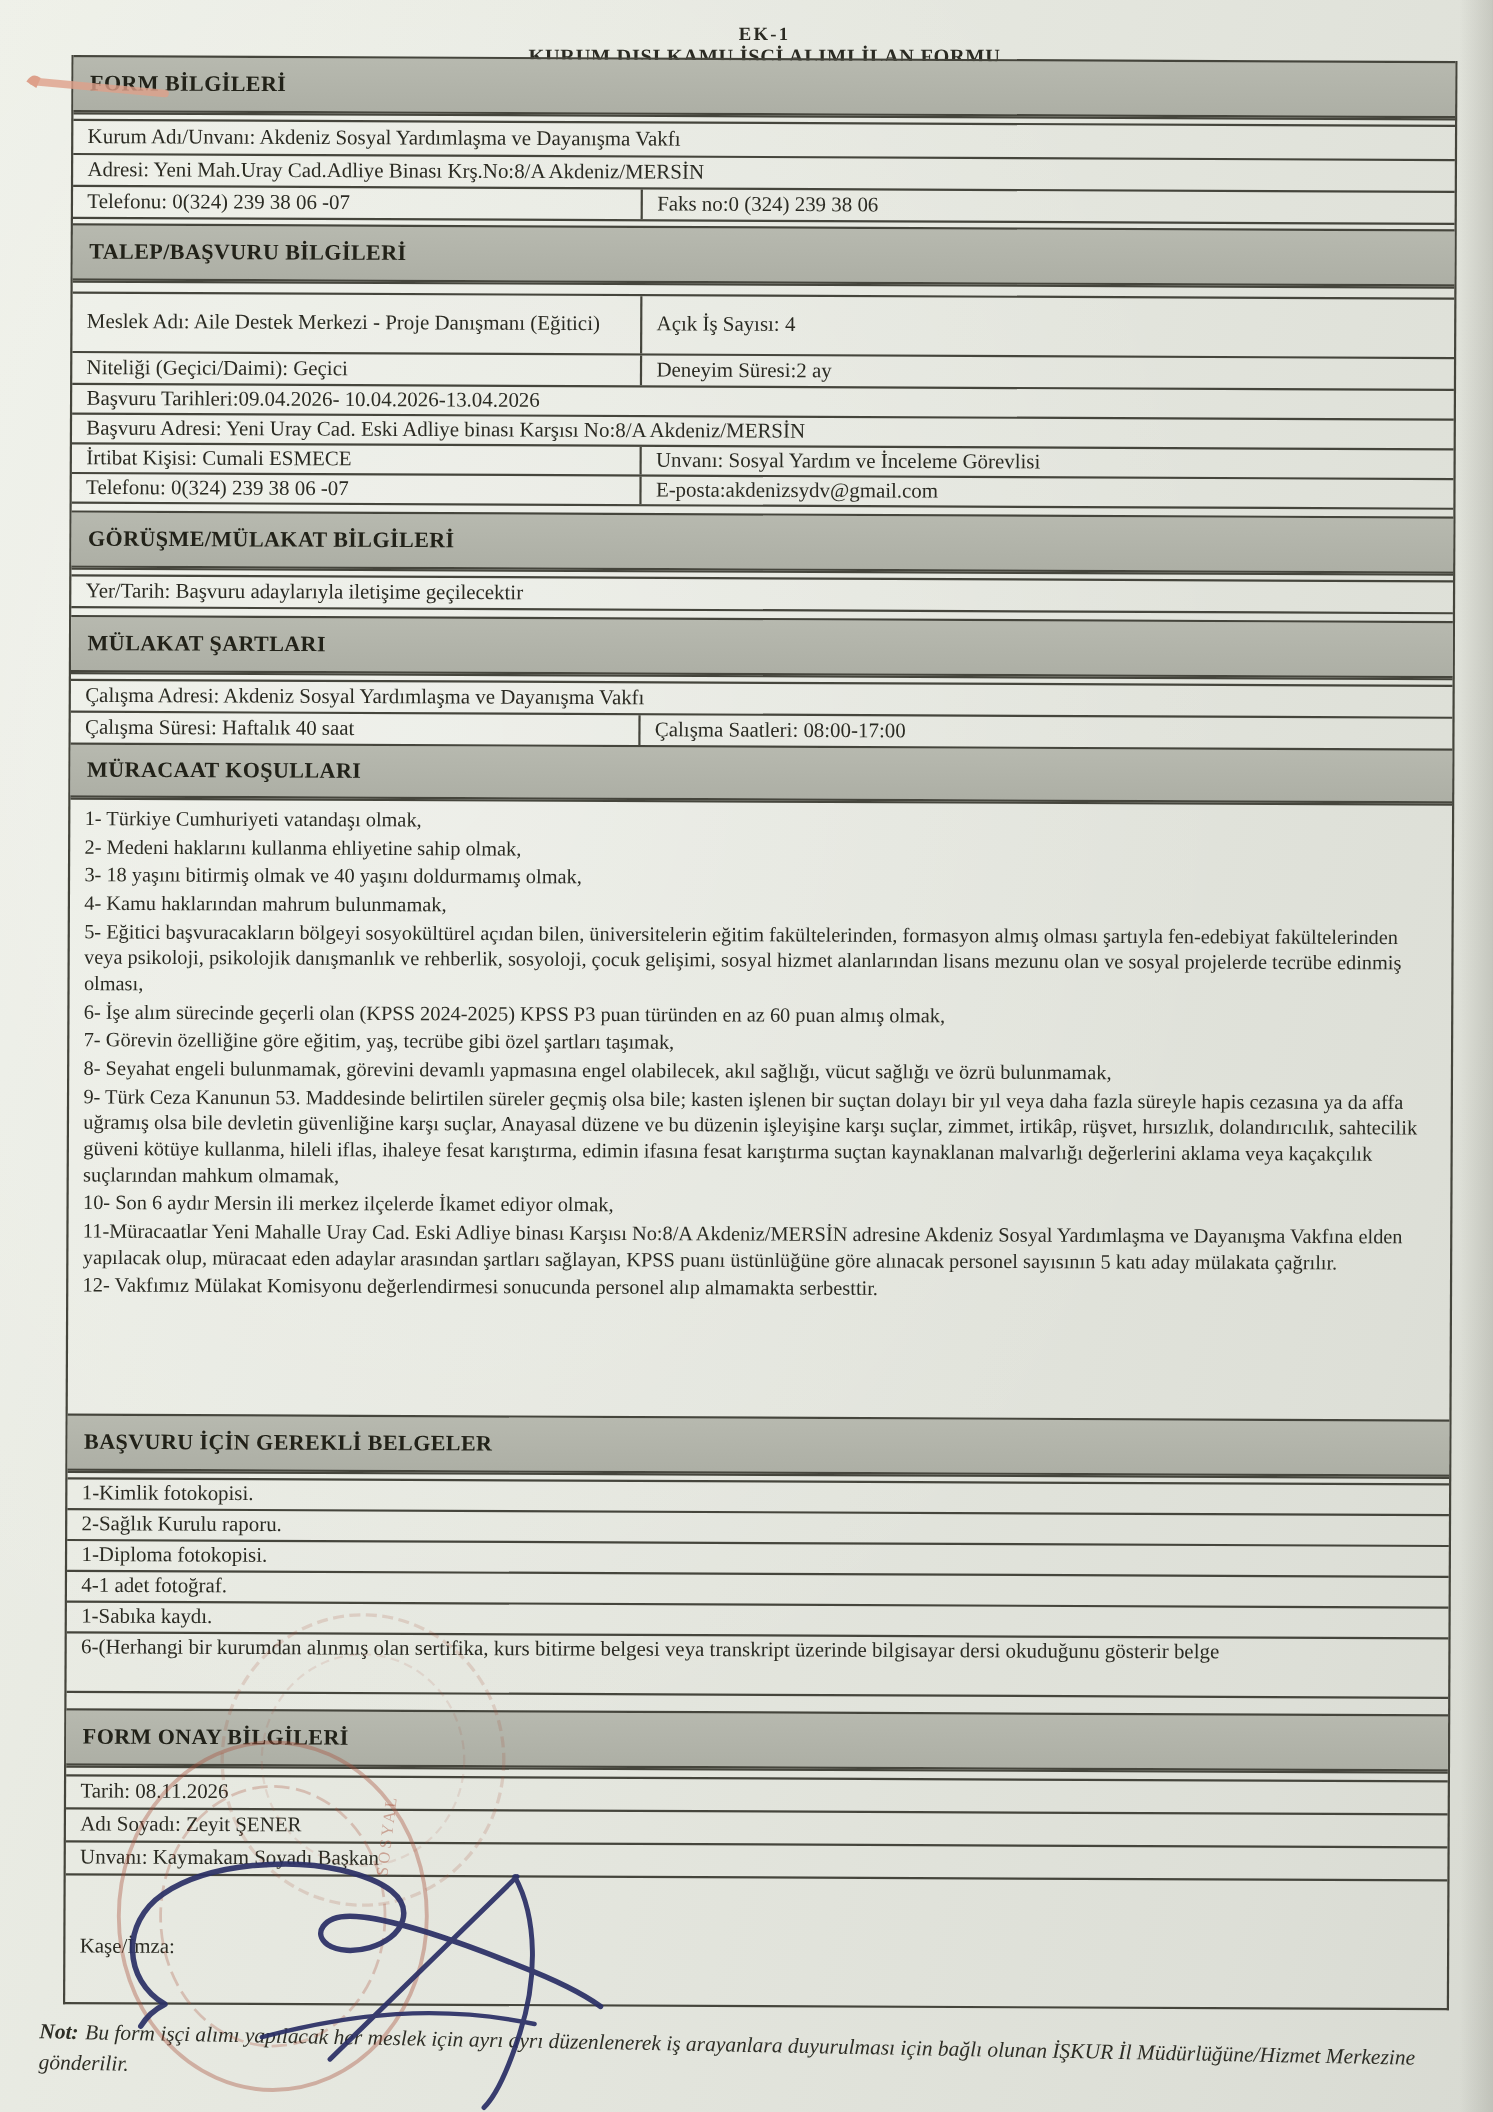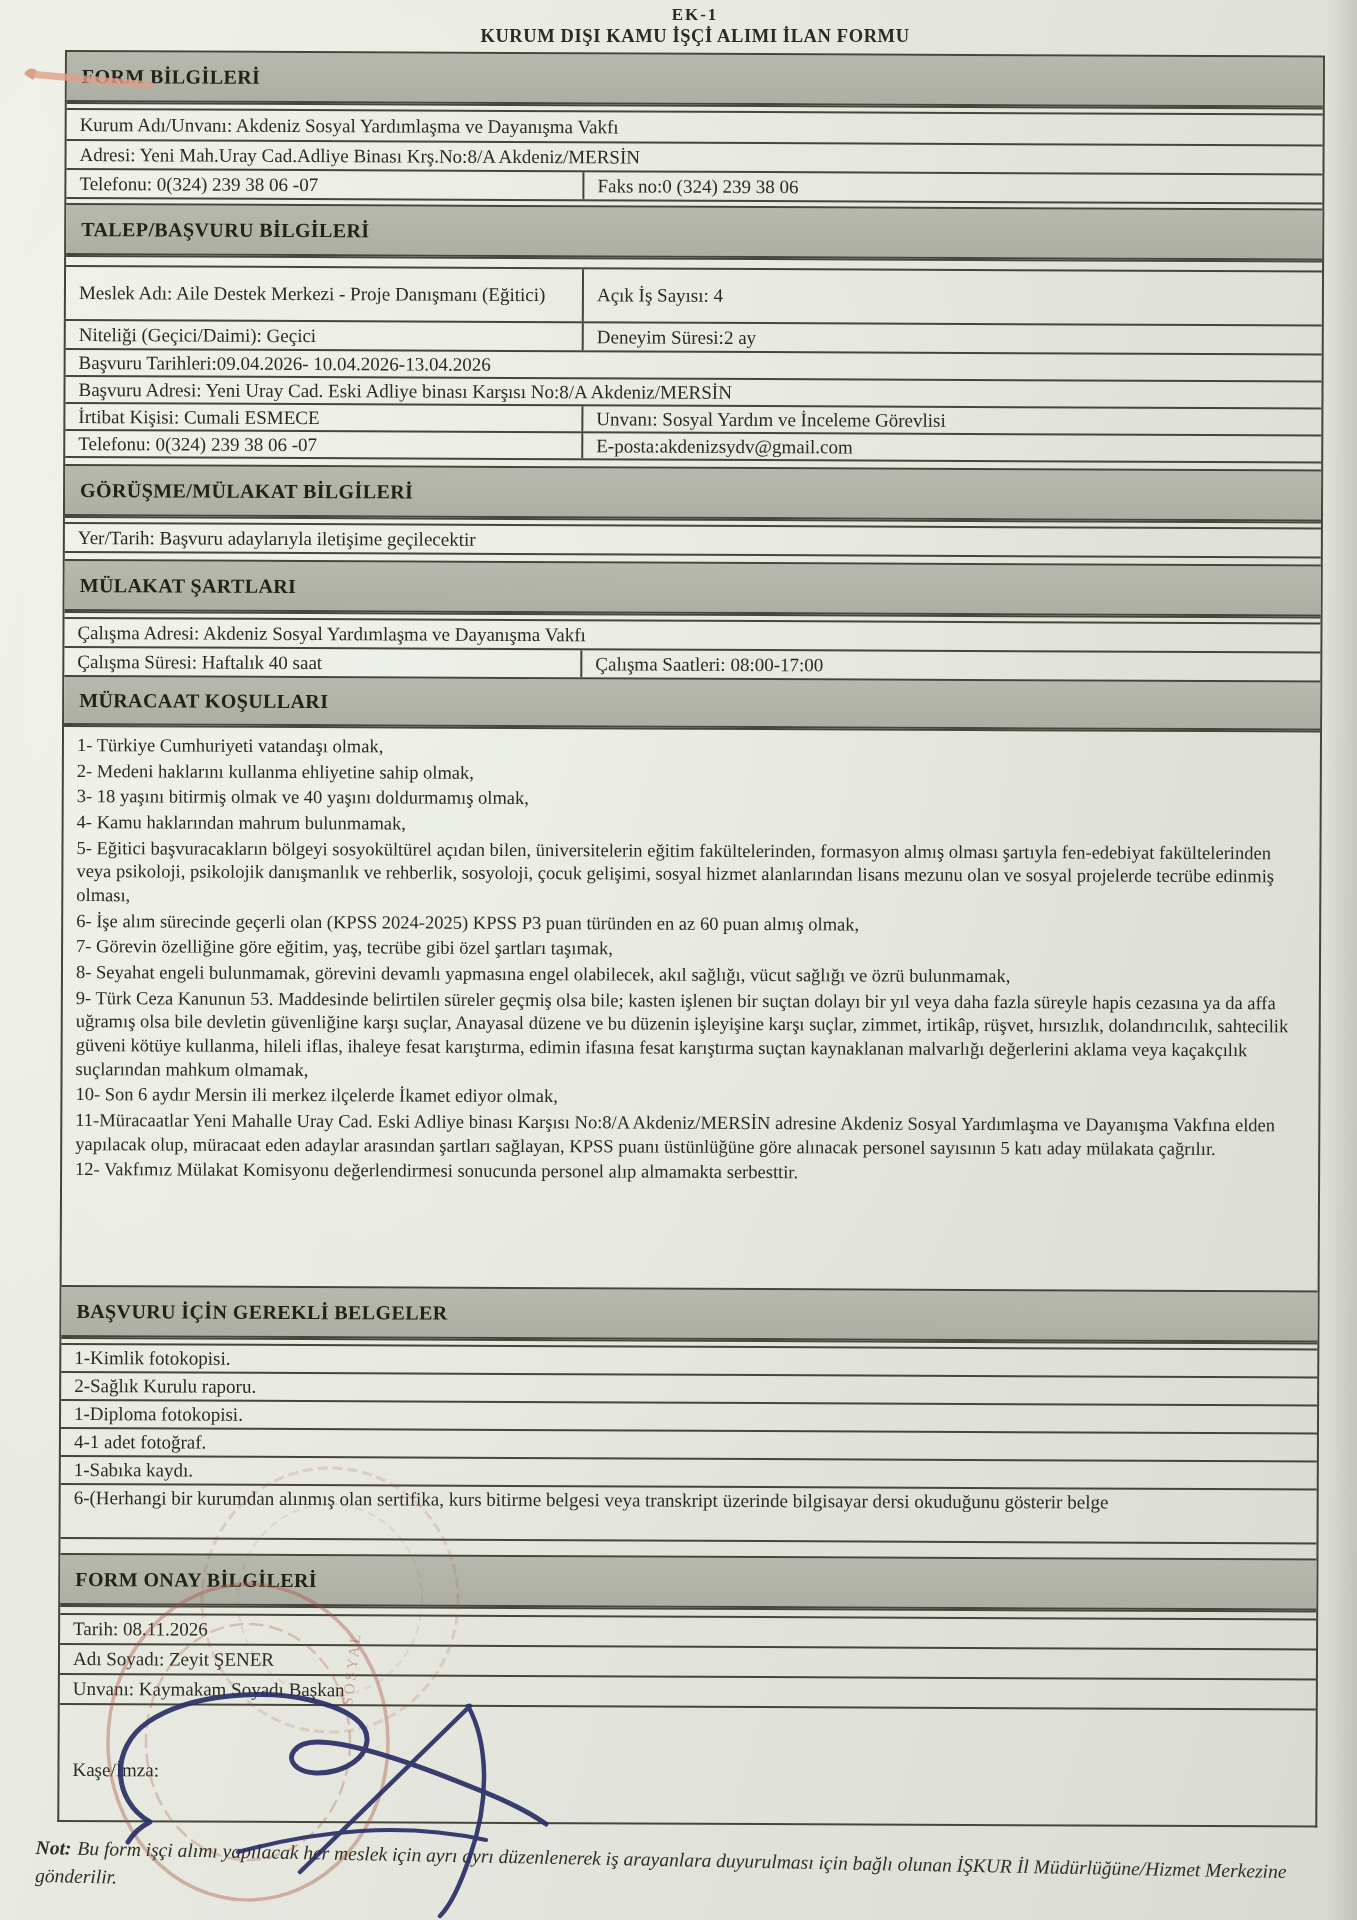--- a/index.html
+++ b/index.html
@@ -10,21 +10,21 @@
   }
   .page::before{
     content:""; position:absolute; inset:0;
     background:radial-gradient(ellipse at 28% 35%, rgba(255,255,255,.28), rgba(255,255,255,0) 55%);
     pointer-events:none;
   }
   .edge-shade{ position:absolute; top:0; right:0; width:30px; height:100%;
     background:linear-gradient(to right, rgba(70,70,58,0), rgba(70,70,58,.16)); pointer-events:none;}
 
   .doc-header{ position:absolute; left:65px; top:5px; width:1260px; text-align:center; }
-  .annex{ font-weight:bold; font-size:17px; letter-spacing:2px; }
+  .annex{ font-weight:bold; font-size:17px; letter-spacing:2px;margin-top:16px; }
   .title{ font-weight:bold; font-size:18.5px; letter-spacing:.6px; margin-top:1px; }
 
   .form{
     position:absolute; left:65px; top:50px; width:1260px;
     border-left:2px solid #45453c; border-right:2px solid #45453c; border-bottom:2px solid #45453c;
     transform:rotate(0.25deg); transform-origin:0 0;
   }
   .form *, .form{ box-sizing:border-box; }
   .band{
     border-top:2px solid #45453c; border-bottom:2px solid #45453c;

